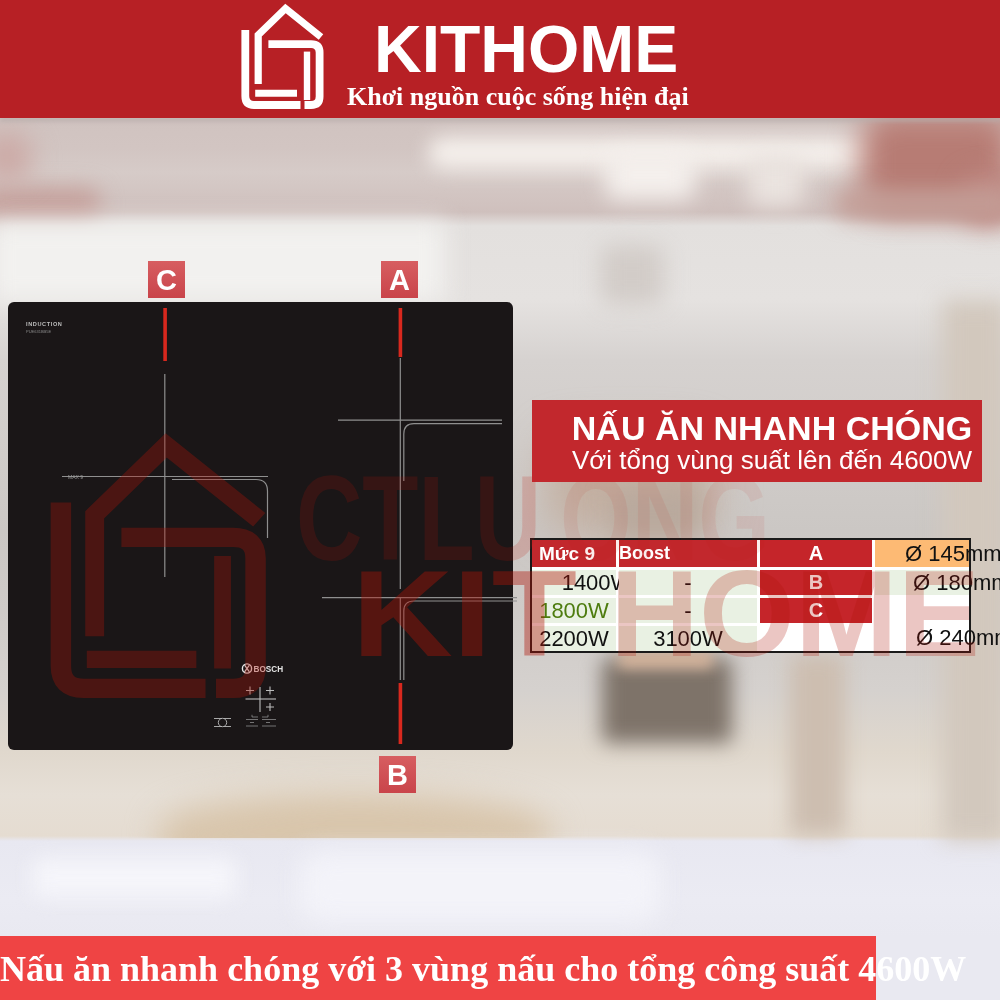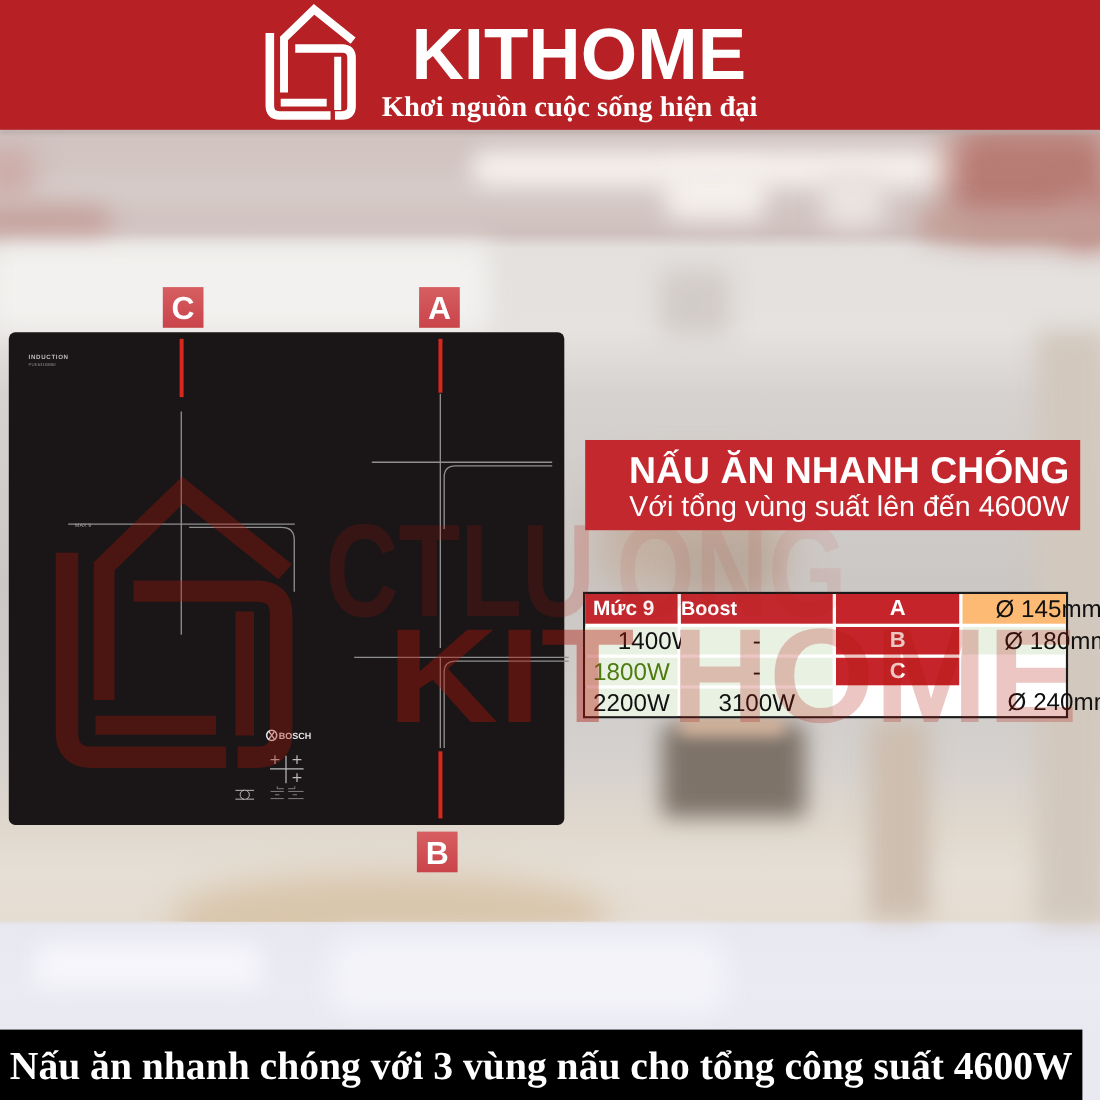--- a/index.html
+++ b/index.html
@@ -217,15 +217,15 @@
       <path d="M 67,51.6 V 100" stroke-width="6.4"></path>
       <path d="M 15.2,93.3 H 57" stroke-width="7"></path>
     </g>
   </svg>
 
   <div class="abs" style="left:374px;top:11px;font-size:66px;font-weight:bold;color:#fff;letter-spacing:0px;">KITHOME</div>
 
   <div class="abs" style="left:347px;top:82px;font-family:'Liberation Serif',serif;font-size:26px;font-weight:bold;color:#fff;white-space:nowrap;">Khơi nguồn cuộc sống hiện đại</div>
 </div>
 
-<div class="abs" id="bottombar" style="z-index:10;left:0;top:936px;width:984px;height:64px;background:#000000;color:#fff;">
+<div class="abs" id="bottombar" style="z-index:10;left:0;top:936px;width:876px;height:64px;background:#ef4444;color:#fff;">
   <div style="font-family:'Liberation Serif',serif;font-weight:bold;font-size:36px;text-align:center;margin-top:12px;white-space:nowrap;">Nấu ăn nhanh chóng với 3 vùng nấu cho tổng công suất 4600W</div>
 </div>
 
 </body></html>

